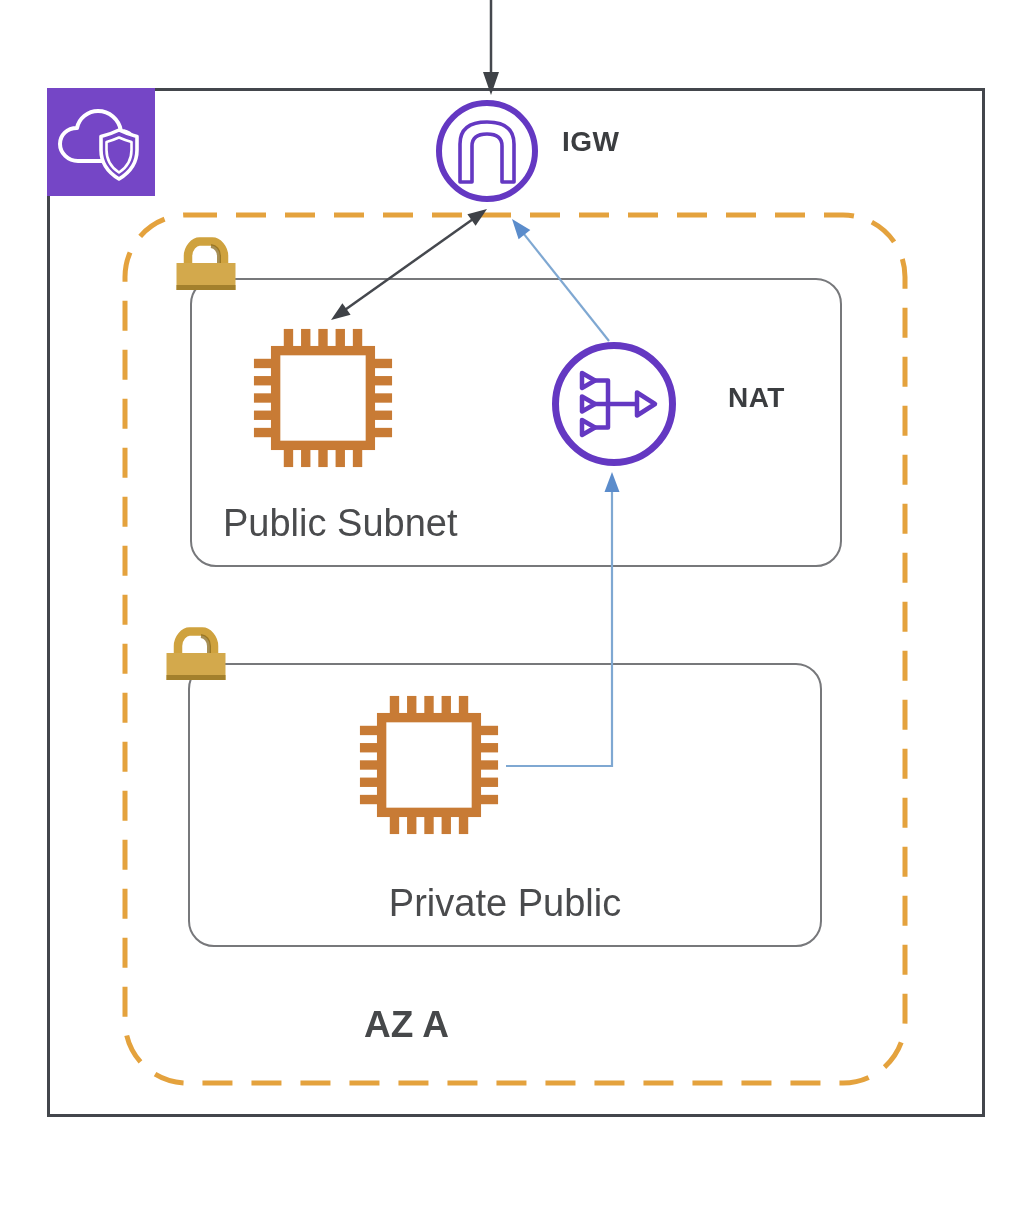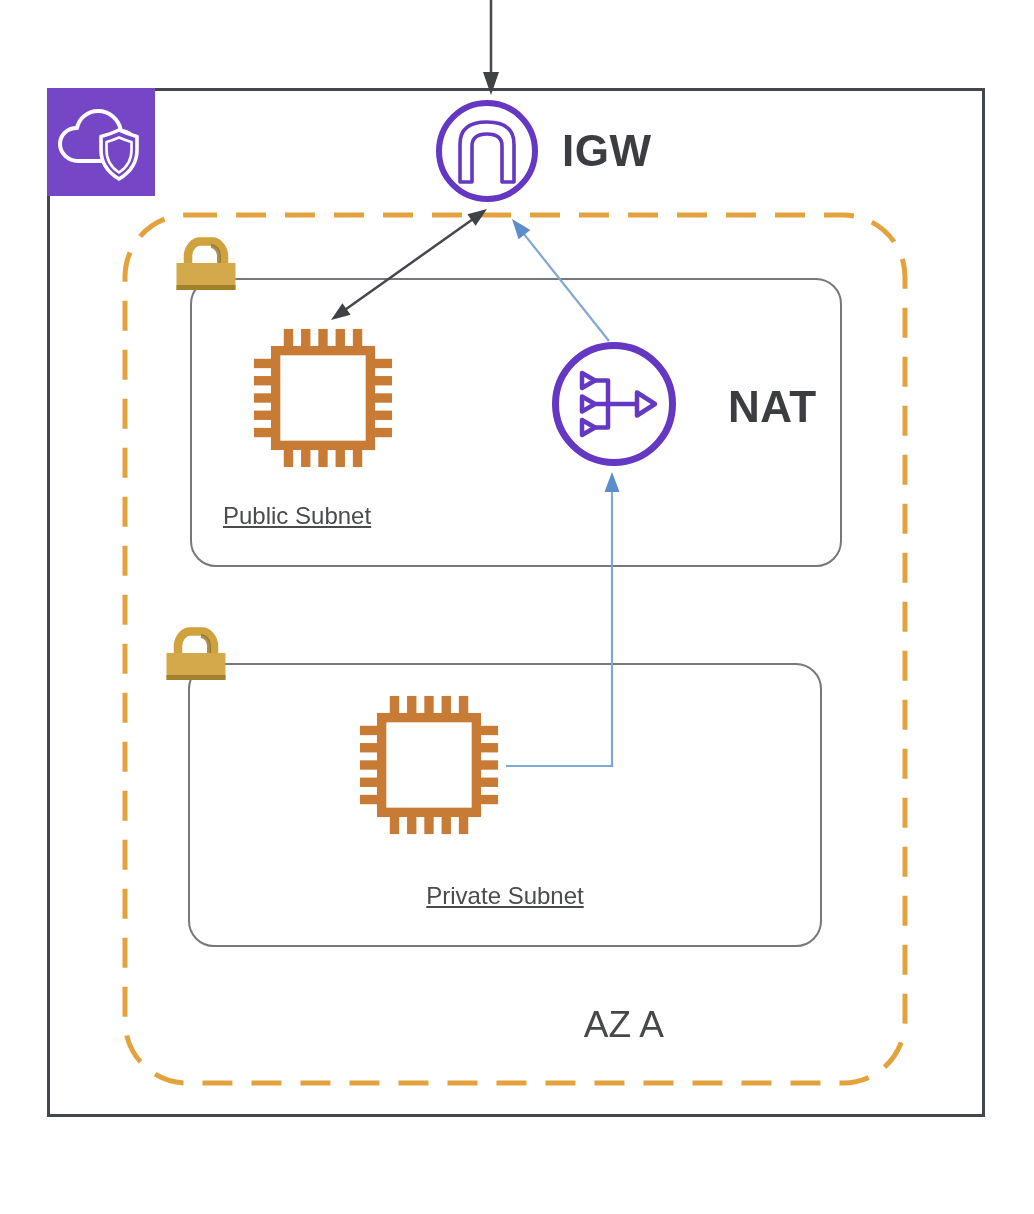--- a/index.html
+++ b/index.html
@@ -16,27 +16,27 @@
   }
   
   .az-svg{left:122px;top:212px;}
   
   .subnet{
     border:2px solid #77787B;border-radius:26px;box-sizing:border-box;background:transparent;
   }
   .public-subnet{left:190px;top:278px;width:652px;height:289px;}
   .private-subnet{left:188px;top:663px;width:634px;height:284px;}
   
-  .node-label{color:#3B3D40;font-weight:700;font-size:44px;letter-spacing:.5px;}
+  .node-label{color:#3B3D40;font-weight:700;font-size:28px;letter-spacing:.5px;}
   .igw-label{left:562px;top:126px;}
   .nat-label{left:728px;top:382px;}
-  .subnet-label{color:#4A4B4D;font-size:24px;text-decoration:underline;}
+  .subnet-label{color:#4A4B4D;font-size:38px;}
   .public-subnet-label{left:223px;top:502px;}
   .private-subnet-label{left:188px;top:882px;width:634px;text-align:center;}
-  .az-label{left:364px;top:1004px;width:300px;text-align:right;color:#46484A;font-size:37px;}
+  .az-label{left:364px;top:1004px;width:300px;text-align:left;color:#46484A;font-size:37px;font-weight:bold;}
   svg{display:block;}
   .overlay{left:0;top:0;pointer-events:none;}
 </style>
 </head>
 <body>
 
 <div class="abs vpc-box"></div>
 
 <svg class="abs" style="left:47px;top:88px;" width="108" height="108" viewBox="0 0 108 108">
   <rect x="0" y="0" width="108" height="108" fill="#7546C6"></rect>
@@ -131,21 +131,21 @@
 </svg>
 
 <svg class="abs" style="left:434px;top:98px;" width="106" height="106" viewBox="0 0 106 106">
   <circle cx="53" cy="53" r="48" fill="#ffffff" stroke="#6438C2" stroke-width="6"></circle>
   <path d="M26,84 L26,46 Q26,24 53,24 Q80,24 80,46 L80,84 L68,84 L68,48 Q68,36 53,36 Q38,36 38,48 L38,84 Z" fill="none" stroke="#6438C2" stroke-width="3.6" stroke-linejoin="round"></path>
 </svg>
 
 <div class="abs node-label igw-label">IGW</div>
 <div class="abs node-label nat-label">NAT</div>
 <div class="abs subnet-label public-subnet-label">Public Subnet</div>
-<div class="abs subnet-label private-subnet-label">Private Subnet</div>
+<div class="abs subnet-label private-subnet-label">Private Public</div>
 <div class="abs az-label">AZ A</div>
 
 <svg class="abs overlay" width="1034" height="1214" viewBox="0 0 1034 1214">
 
   <g>
     <line x1="491" y1="0" x2="491" y2="74" stroke="#45484E" stroke-width="2.5"></line>
     <polygon points="491,95 483,72 499,72" fill="#3F4247"></polygon>
   </g>
 
   <g>

